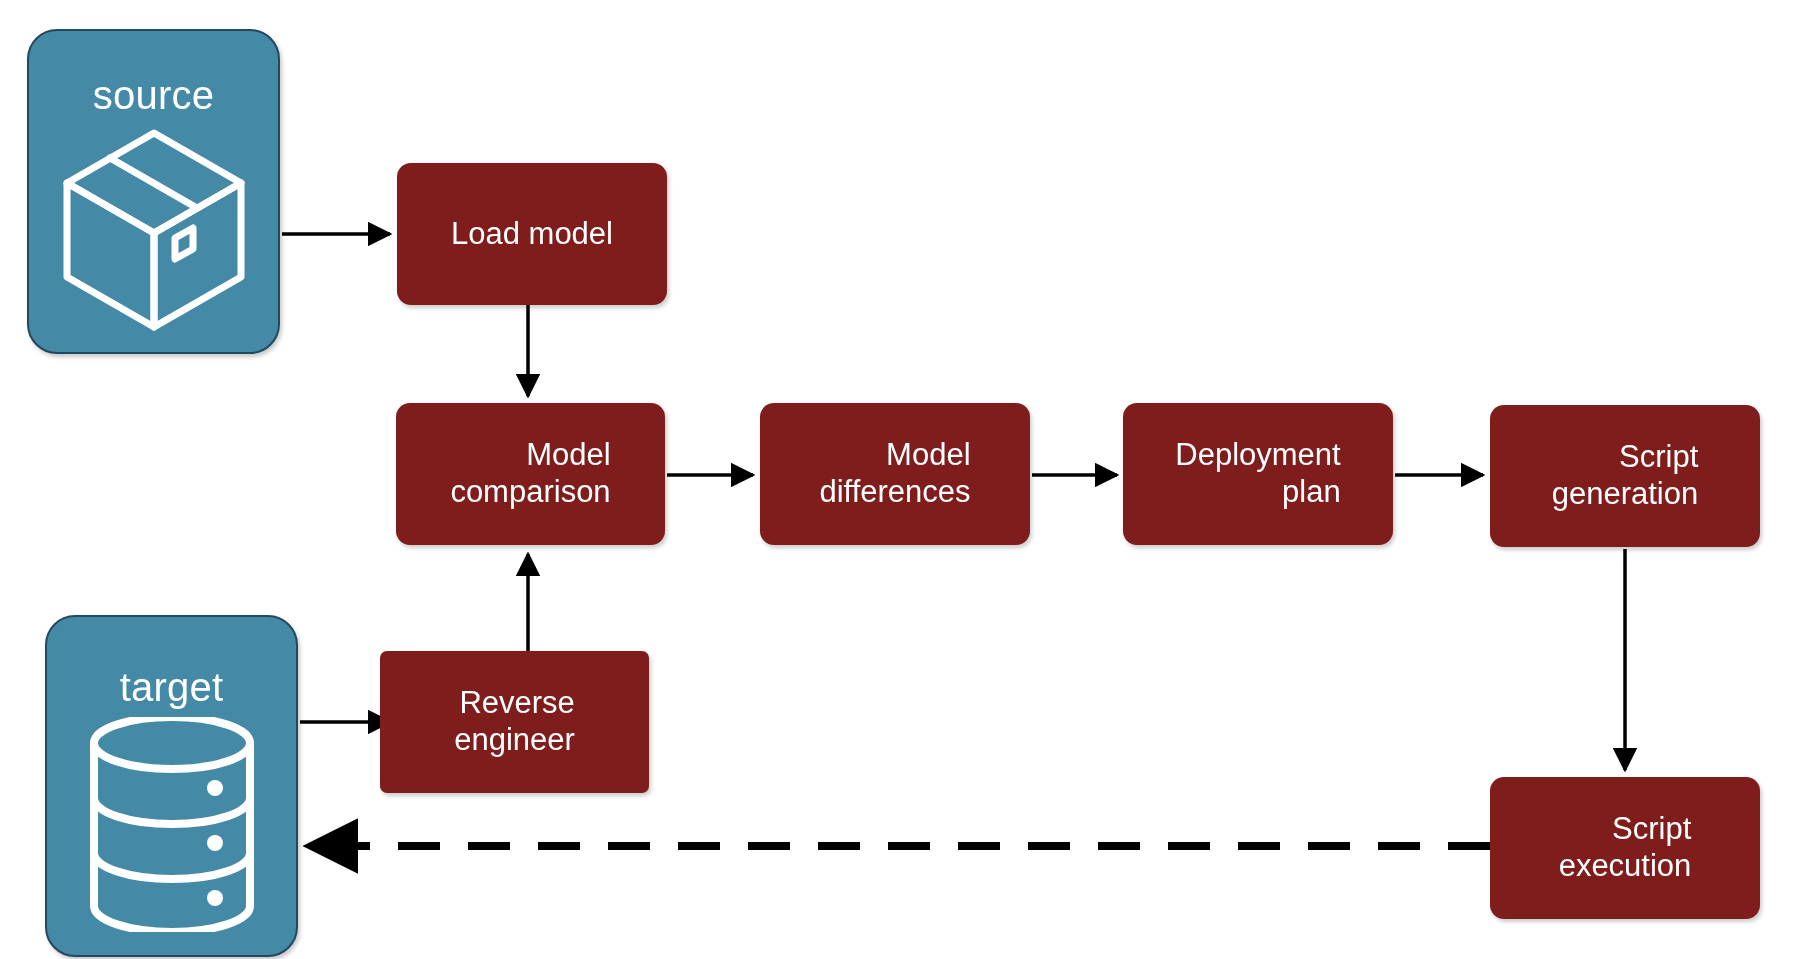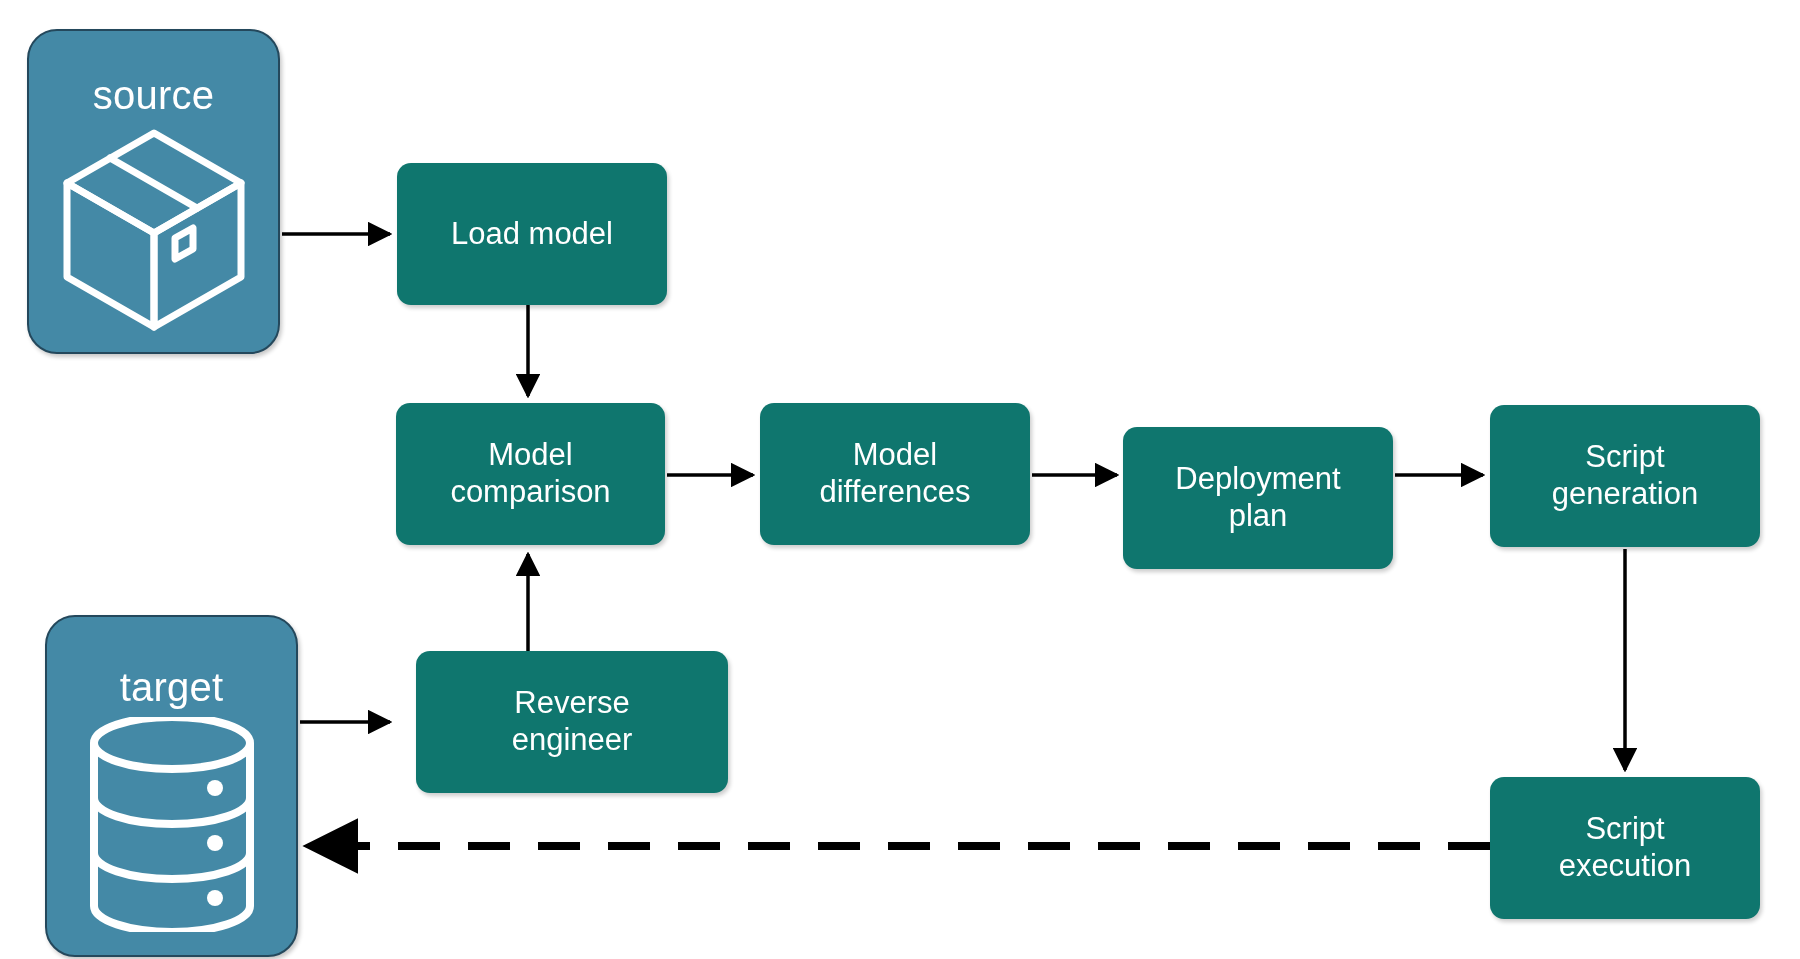--- a/index.html
+++ b/index.html
@@ -42,25 +42,26 @@
     letter-spacing: 0.2px;
     margin-top: 24px;
     margin-bottom: 6px;
   }
   .endpoint-icon {
     flex: 0 0 auto;
     display: block;
   }
   
   .process {
-    background: #0f766e;
+    background: #7f1d1d;
     border-radius: 14px;
     font-size: 31px;
     padding: 4px 24px;
     box-shadow: 2px 3px 4px rgba(0,0,0,0.20);
+    text-align: right;
   }
   .process span { display: block; white-space: pre-line; }
 
   svg.edges {
     position: absolute;
     left: 0;
     top: 0;
     width: 1800px;
     height: 959px;
     pointer-events: none;
@@ -143,31 +144,31 @@
   <div class="node process" style="left:396px; top:403px; width:269px; height:142px;">
     <span>Model
 comparison</span>
   </div>
 
   <div class="node process" style="left:760px; top:403px; width:270px; height:142px;">
     <span>Model
 differences</span>
   </div>
 
-  <div class="node process" style="left:1123px; top:427px; width:270px; height:142px;">
+  <div class="node process" style="left:1123px; top:403px; width:270px; height:142px;">
     <span>Deployment
 plan</span>
   </div>
 
   <div class="node process" style="left:1490px; top:405px; width:270px; height:142px;">
     <span>Script
 generation</span>
   </div>
 
-  <div class="node process" style="left:416px; top:651px; width:312px; height:142px;">
+  <div class="node process" style="left:380px; top:651px; width:269px; height:142px;border-radius:7px;">
     <span>Reverse
 engineer</span>
   </div>
 
   <div class="node process" style="left:1490px; top:777px; width:270px; height:142px;">
     <span>Script
 execution</span>
   </div>
 
 </div>

